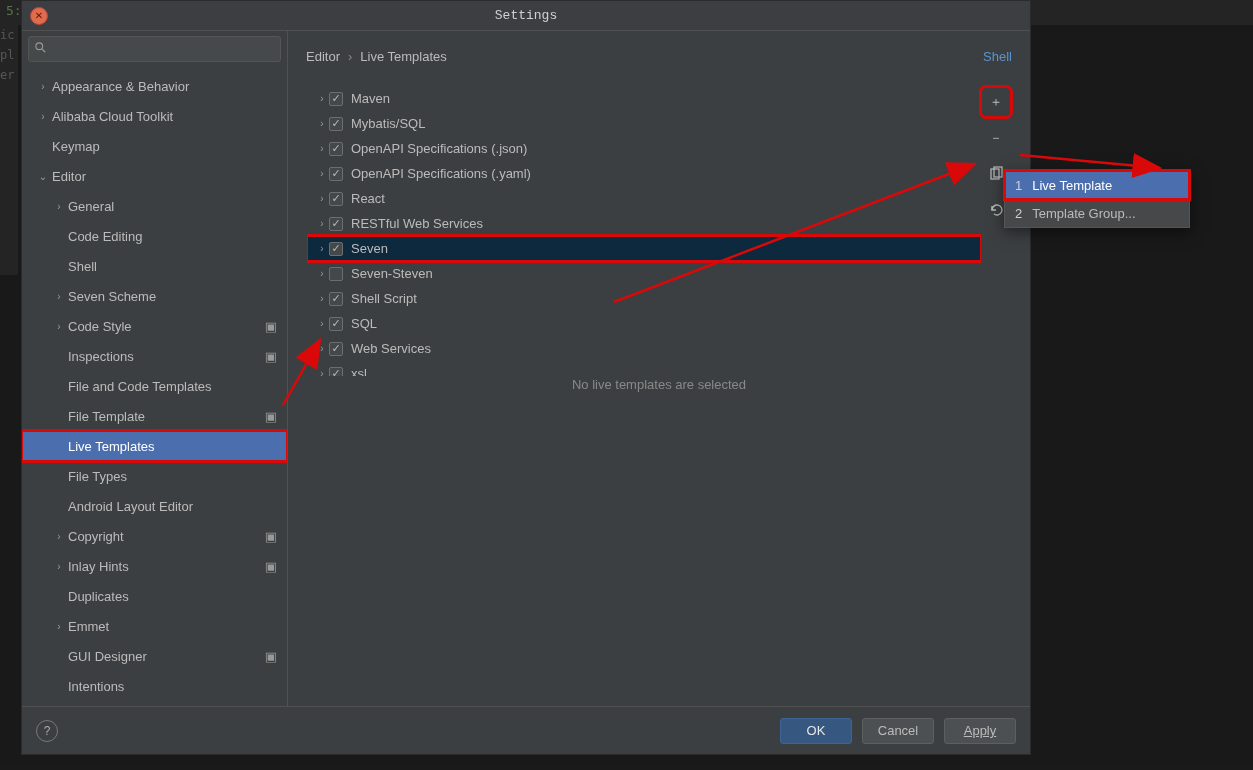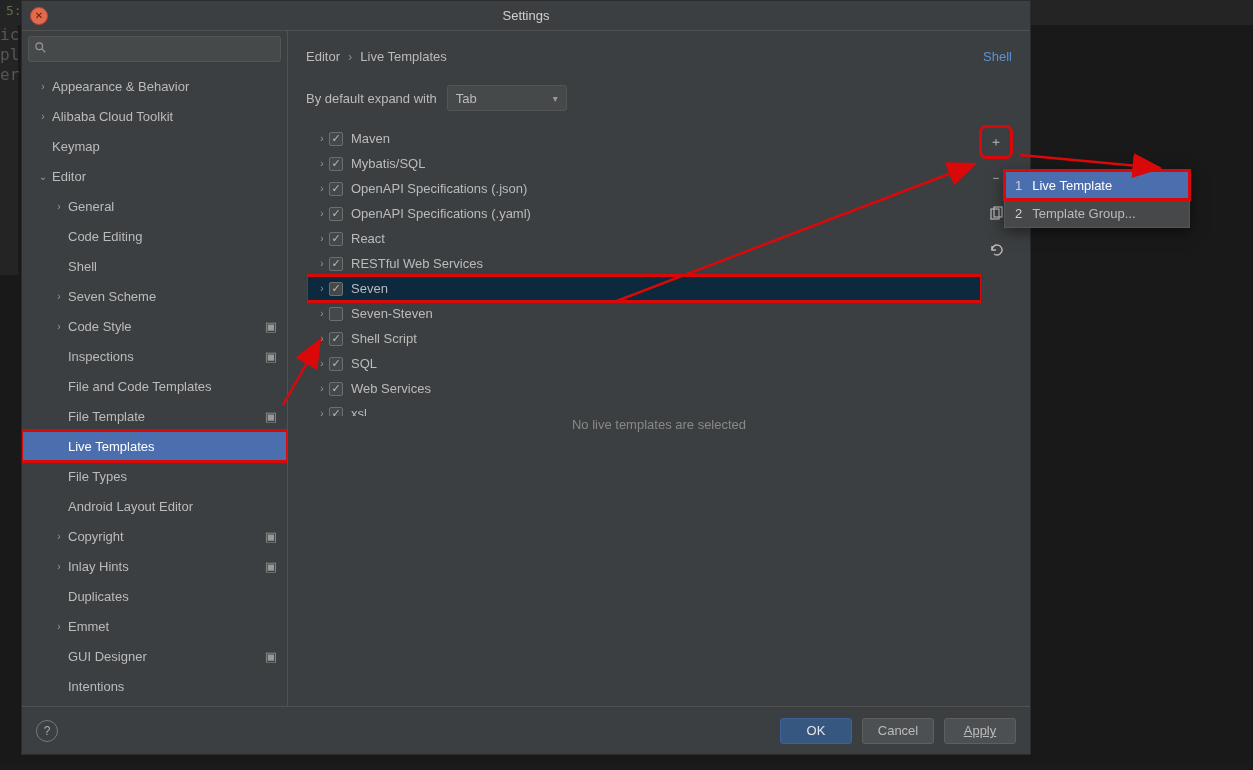--- a/index.html
+++ b/index.html
@@ -30,21 +30,21 @@
       background: rgba(0,0,0,0.15);
       pointer-events: none;
     }
     .bg-editor-side {
       position: absolute;
       top: 25px; left: 0;
       width: 18px; height: 250px;
       background: #2b2b2b;
       color: #666;
       font-family: monospace;
-      font-size: 16px;
+      font-size: 12px;
       line-height: 20px;
     }
     .sep-right {
       position: absolute;
       top: 0; left: 994px;
       width: 2px; height: 30px;
       background: #1a1a1a;
     }
 
     .dialog {
@@ -74,20 +74,21 @@
       display: flex;
       align-items: center; justify-content: center;
       color: #5a1a0a;
       font-size: 10px;
       line-height: 1;
     }
     .dialog-title {
       margin: 16px auto;
       color: #d0d0d0;
       font-weight: 500;
+      font-family: Liberation Mono, monospace;
     }
     .dialog-body {
       flex: 1;
       display: flex;
       min-height: 0;
     }
     .tree-pane {
       width: 266px;
       border-right: 1px solid #515151;
       display: flex;
@@ -445,27 +446,20 @@
           </div>
         </div>
     </div>
     <div class="content-pane">
       <div class="breadcrumb">
         <span>Editor</span>
         <span class="sep">›</span>
         <span>Live Templates</span>
         <span class="reset-link">Shell</span>
       </div>
-      <div class="expand-row">
-        <span>By default expand with</span>
-        <div class="dropdown">
-          <span>Tab</span>
-          <span class="dd-arrow">▾</span>
-        </div>
-      </div>
       <div class="groups-wrap">
         <div class="groups-list" id="groups">
             <div class="group-row">
               <span class="tri">›</span>
               <span class="cb checked"></span>
               <span>Maven</span>
             </div>
             <div class="group-row">
               <span class="tri">›</span>
               <span class="cb checked"></span>

